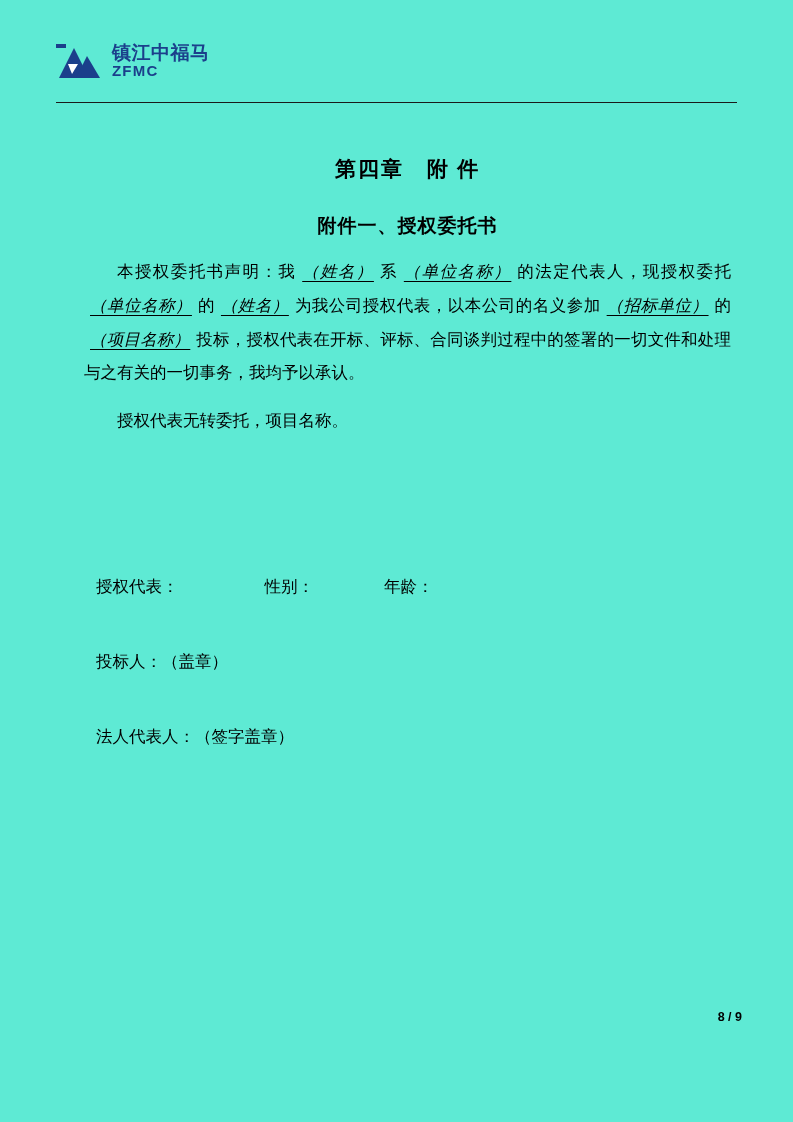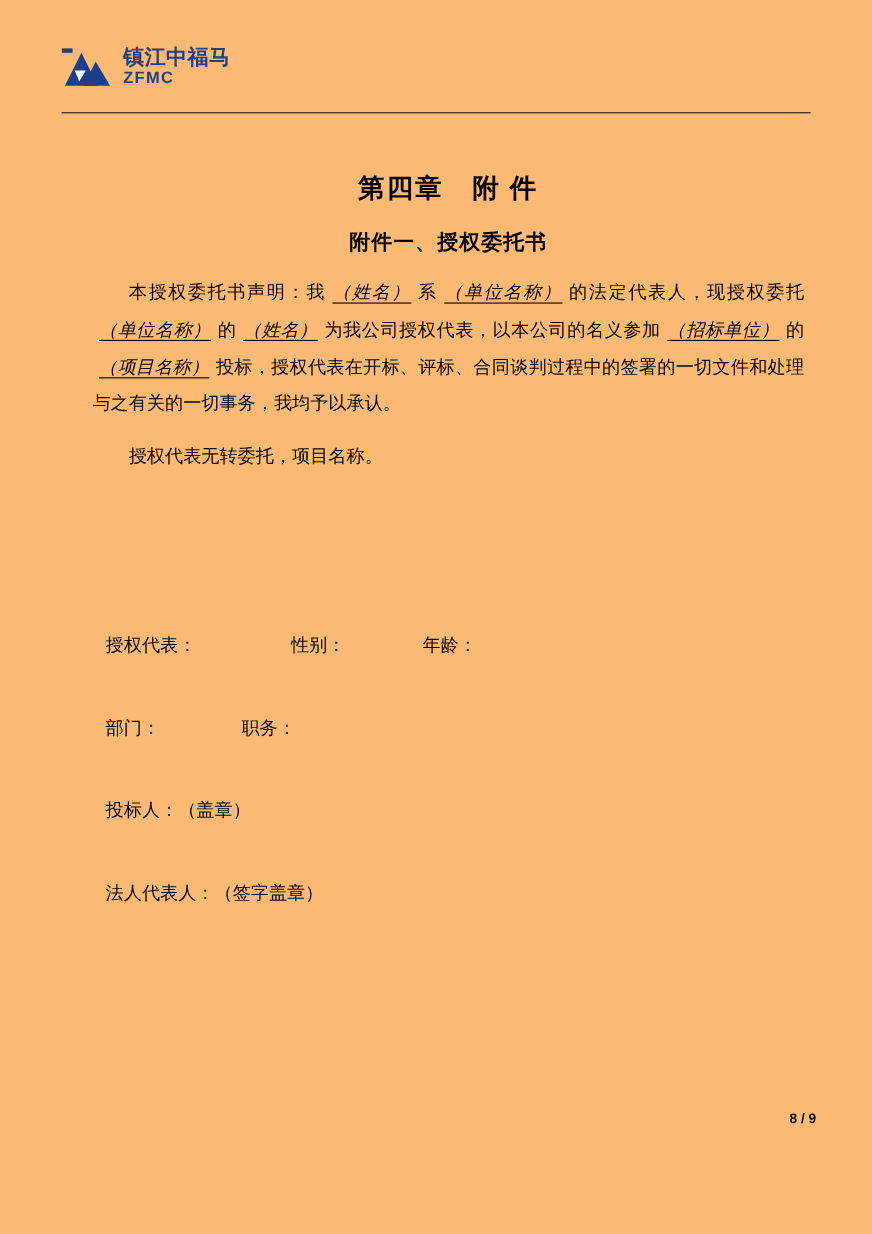--- a/index.html
+++ b/index.html
@@ -7,21 +7,21 @@
     padding: 0;
     background: #c9c9c9;
   }
   body {
     font-family: "Liberation Serif", "DejaVu Serif", serif;
   }
   .page {
     position: relative;
     width: 793px;
     height: 1122px;
-    background: #fdba74;
+    background: #5eead4;
     margin: 0 auto;
     overflow: hidden;
     box-sizing: border-box;
   }
 
   
   .header {
     position: absolute;
     top: 40px;
     left: 56px;
@@ -68,25 +68,25 @@
 
   
   .content {
     position: absolute;
     top: 155px;
     left: 84px;
     right: 62px;
   }
   .chapter-title {
     text-align: center;
-    font-size: 24px;
+    font-size: 21px;
     font-weight: bold;
     letter-spacing: 2px;
     color: #000;
-    margin: 0 0 20px 0;
+    margin: 0 0 30px 0;
     font-family: "Liberation Serif", serif;
   }
   .sub-title {
     text-align: center;
     font-size: 19px;
     font-weight: bold;
     letter-spacing: 1px;
     color: #000;
     margin: 0 0 16px 0;
     font-family: Liberation Serif, serif;
@@ -181,21 +181,20 @@
     <h2 class="sub-title">附件一、授权委托书</h2>
 
     <p class="para indent"><span>本授权委托书声明：我</span><span class="blank wide">（姓名）</span><span>系</span><span class="blank wide">（单位名称）</span><span>的法定代表人，现授权委托</span><span class="blank wide">（单位名称）</span><span>的</span><span class="blank wide">（姓名）</span><span>为我公司授权代表，以本公司的名义参加</span><span class="blank wide">（招标单位）</span><span>的</span><span class="blank wide">（项目名称）</span><span>投标，授权代表在开标、评标、合同谈判过程中的签署的一切文件和处理与之有关的一切事务，我均予以承认。</span></p>
 
     <p class="para2">授权代表无转委托，项目名称。</p>
   </div>
 
   <div class="sig-block">
     <div class="sig-row"><span>授权代表：</span><span class="sig-gap-1"></span><span>性别：</span><span class="sig-gap-2"></span><span>年龄：</span></div>
 
-    <div class="sig-row"><span>部门：</span><span class="sig-gap-3"></span><span>职务：</span></div>
 
     <div class="sig-row">投标人：（盖章）</div>
 
     <div class="sig-row">法人代表人：（签字盖章）</div>
   </div>
 
   <div class="footer">
     <span>8 / 9</span>
   </div>
 

